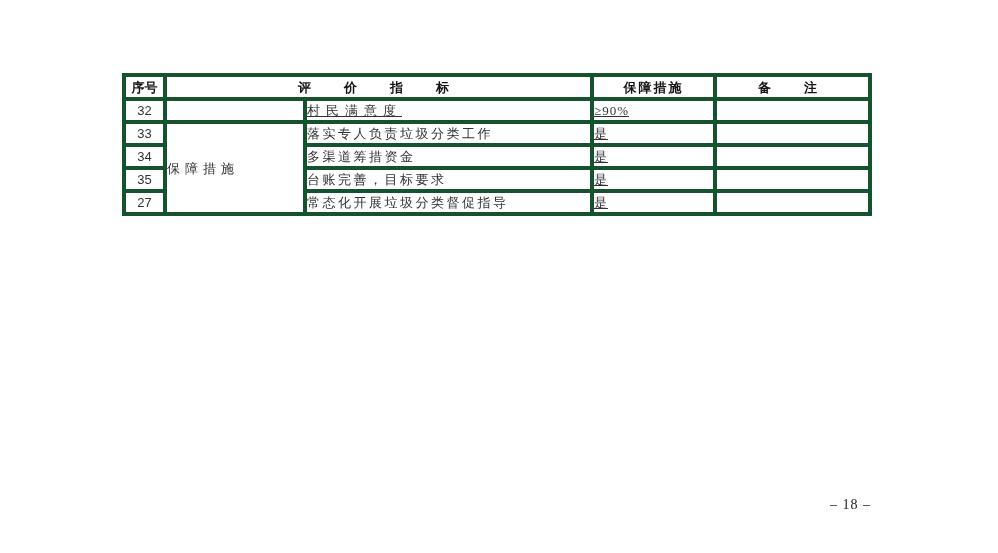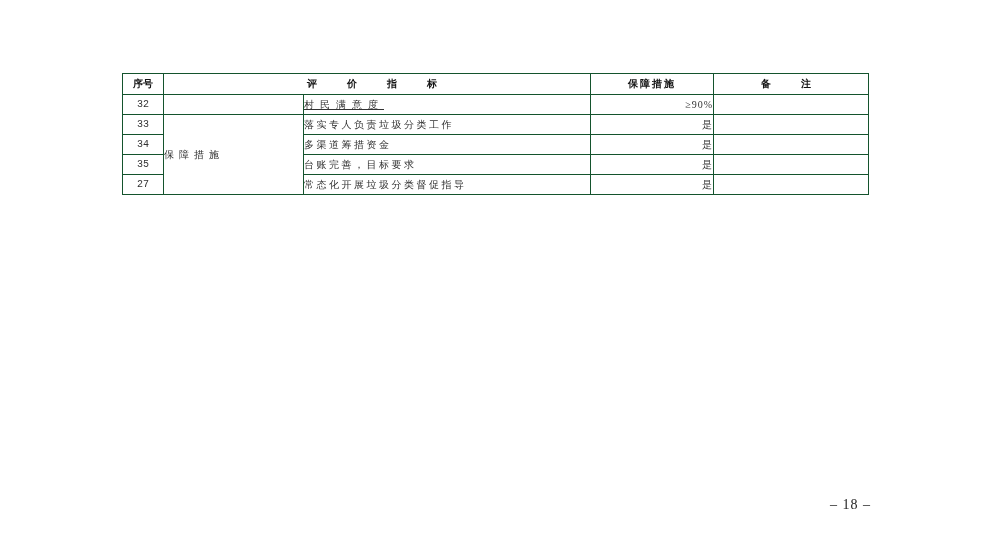--- a/index.html
+++ b/index.html
@@ -14,23 +14,23 @@
   .doc-table-wrap{
     position:absolute;
     left:122px;top:73px;
   }
   table.eval-table{
     border-collapse:collapse;
     table-layout:fixed;
     width:746px;
   }
   table.eval-table td, table.eval-table th{
-    border:1px solid #14532d;
+    border:4px solid #14532d;
     padding:0;
-    font-size:10px;
+    font-size:13px;
     line-height:1;
     vertical-align:middle;
     overflow:hidden;
     white-space:nowrap;
   }
   table.eval-table th{
     height:20px;
     font-weight:bold;
     color:#141414;
     text-align:center;
@@ -43,38 +43,39 @@
   .col-cat{width:140px;}
   .col-ind{width:287px;}
   .col-target{width:123px;}
   .col-remark{width:155px;}
 
   .th-spread{letter-spacing:10px;}
   .th-target{letter-spacing:2px;}
 
   td.cell-no{
     text-align:center;
-    font-family:Liberation Mono, monospace;
+    font-family:Liberation Sans, sans-serif;
     font-size:13px;
   }
   td.cell-category{
     letter-spacing:5px;
   }
   td.cell-indicator{
     text-align:left;
     padding-left:8px;
     letter-spacing:2.5px;
   }
   td.cell-indicator.wide-space{
     letter-spacing:6px;
     text-decoration:underline;
   }
   td.cell-target{
-    text-align:right;
+    text-align:left;
     letter-spacing:1px;
+    text-decoration:underline;
   }
   td.cell-remark{
     text-align:left;
   }
   .page-number{
     position:absolute;
     left:830px;
     top:497px;
     font-size:14px;
     letter-spacing:1px;

